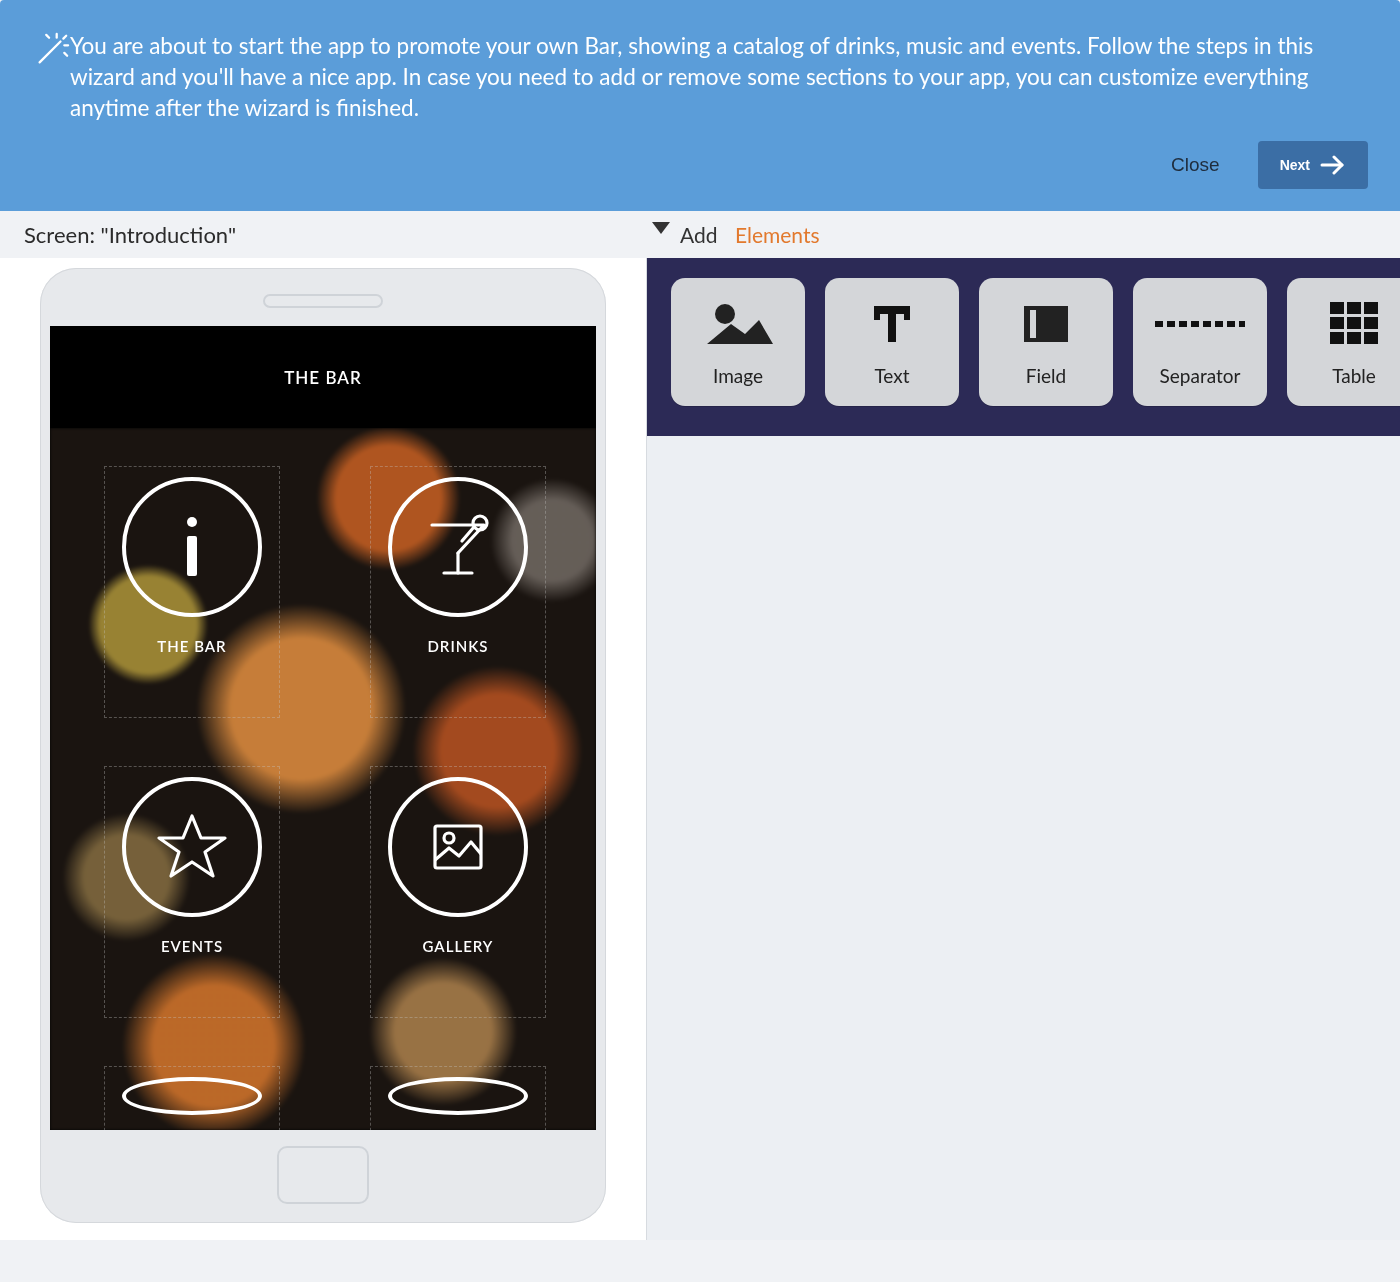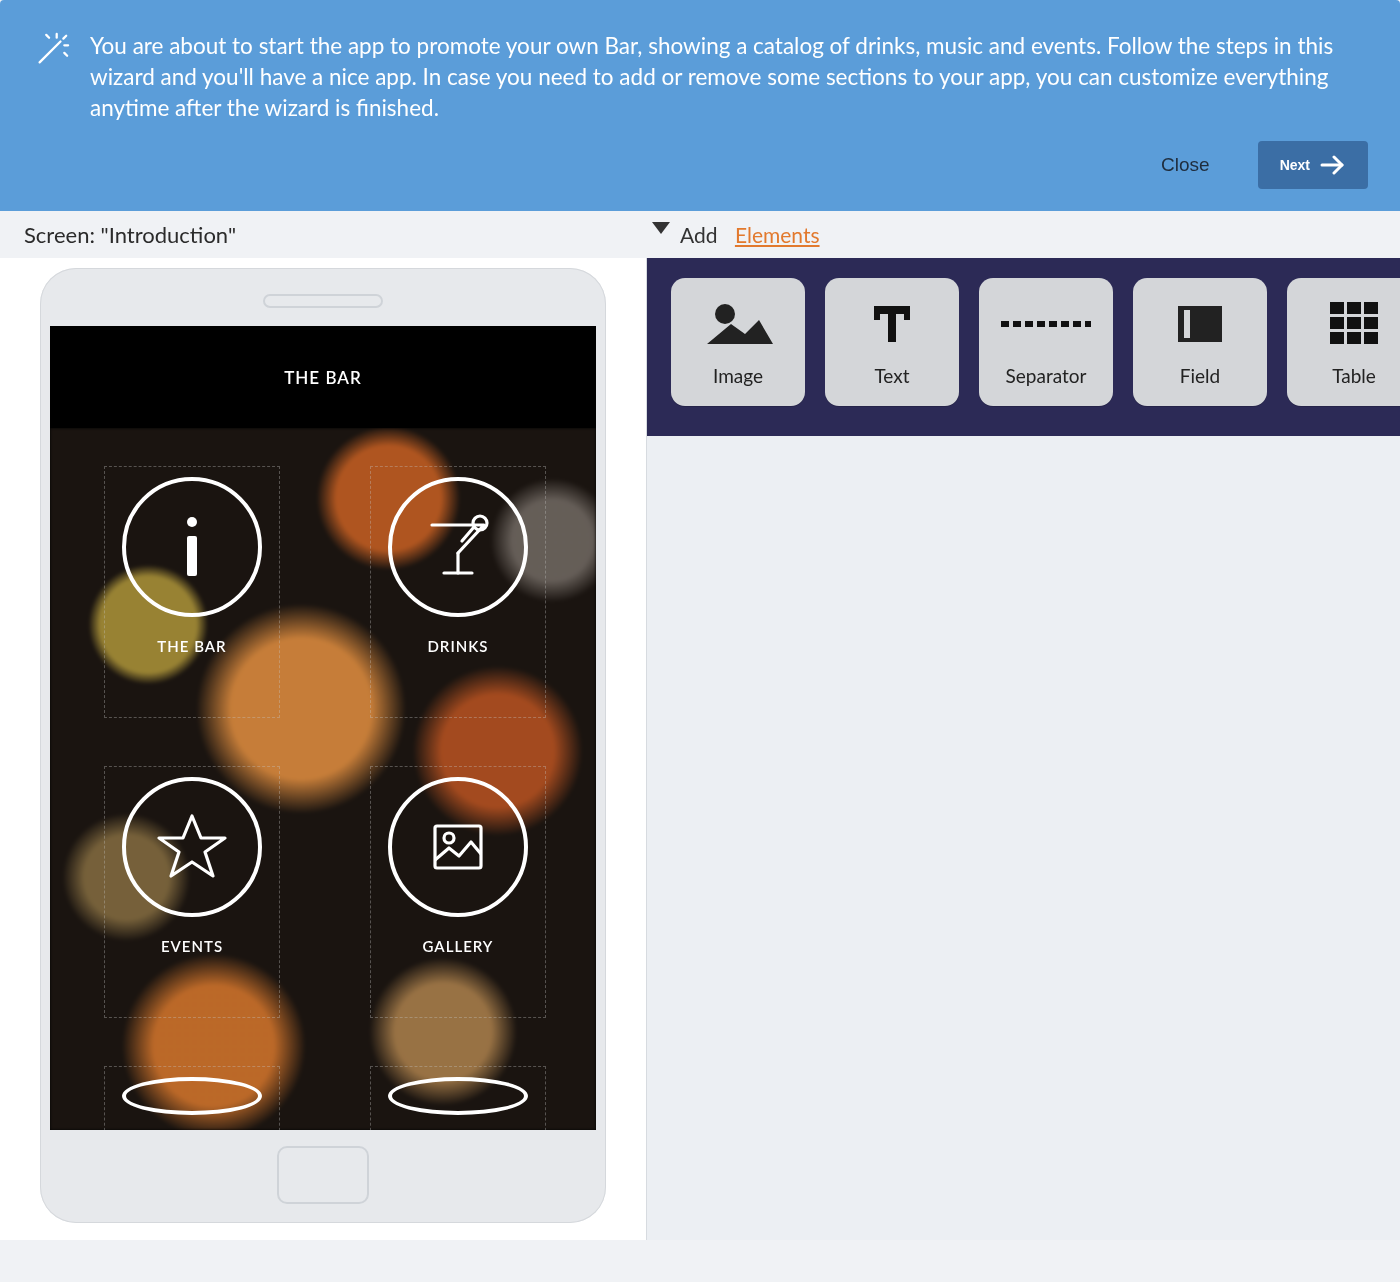--- a/index.html
+++ b/index.html
@@ -13,38 +13,37 @@
     .wizard-banner {
       background: #5b9dd9;
       color: #fff;
       padding: 30px 32px 22px 32px;
       display: flex;
       flex-direction: column;
       border-radius: 4px 4px 0 0;
     }
     .wizard-top {
       display: flex;
-      gap: 20px;
     }
     .wizard-icon {
       flex-shrink: 0;
       width: 38px;
       height: 38px;
       margin-top: 2px;
     }
     .wizard-text {
       font-size: 22.5px;
       line-height: 1.38;
       color: #fff;
     }
     .wizard-actions {
       display: flex;
       justify-content: flex-end;
       align-items: center;
-      gap: 30px;
+      gap: 20px;
       margin-top: 18px;
     }
     .btn-close {
       background: transparent;
       border: none;
       color: #1f2d3d;
       font-size: 19px;
       cursor: pointer;
       padding: 12px 18px;
     }
@@ -81,21 +80,21 @@
       color: #333;
       cursor: pointer;
     }
     .add-elements .tri {
       width: 0; height: 0;
       border-left: 9px solid transparent;
       border-right: 9px solid transparent;
       border-top: 12px solid #333;
       margin-right: 4px;
     }
-    .add-elements .el-link { color: #e2792d; text-decoration: underline; }
+    .add-elements .el-link { color: #e2792d; }
     .main-row {
       display: flex;
       height: calc(1282px - 248px - 52px);
     }
     .left-col {
       width: 706px;
       background: #fff;
       padding: 10px 40px 40px 40px;
       display: flex;
       justify-content: center;
@@ -380,46 +379,46 @@
                 <rect x="6" y="6" width="6" height="14"></rect>
                 <rect x="36" y="6" width="6" height="14"></rect>
               </g>
             </svg>
         </div>
         <div class="lbl">Text</div>
       </div>
 
       <div class="element-tile">
         <div class="tl">
+          <svg width="52" height="48" viewBox="0 0 52 48">
+              <g>
+                <rect x="4" y="6" width="44" height="36" fill="#222"></rect>
+                <rect x="10" y="10" width="6" height="28" fill="#d4d6d9"></rect>
+              </g>
+            </svg>
+        </div>
+        <div class="lbl">Field</div>
+      </div>
+
+      <div class="element-tile">
+        <div class="tl">
           <svg width="90" height="12" viewBox="0 0 90 12">
               <g fill="#111">
                 <rect x="0" y="3" width="8" height="6"></rect>
                 <rect x="12" y="3" width="8" height="6"></rect>
                 <rect x="24" y="3" width="8" height="6"></rect>
                 <rect x="36" y="3" width="8" height="6"></rect>
                 <rect x="48" y="3" width="8" height="6"></rect>
                 <rect x="60" y="3" width="8" height="6"></rect>
                 <rect x="72" y="3" width="8" height="6"></rect>
                 <rect x="84" y="3" width="6" height="6"></rect>
               </g>
             </svg>
         </div>
         <div class="lbl">Separator</div>
-      </div>
-
-      <div class="element-tile">
-        <div class="tl">
-          <svg width="52" height="48" viewBox="0 0 52 48">
-              <g>
-                <rect x="4" y="6" width="44" height="36" fill="#222"></rect>
-                <rect x="10" y="10" width="6" height="28" fill="#d4d6d9"></rect>
-              </g>
-            </svg>
-        </div>
-        <div class="lbl">Field</div>
       </div>
 
       <div class="element-tile">
         <div class="tl">
           <svg width="52" height="48" viewBox="0 0 52 48">
               <g fill="#111">
                 <rect x="2" y="2" width="14" height="12"></rect>
                 <rect x="19" y="2" width="14" height="12"></rect>
                 <rect x="36" y="2" width="14" height="12"></rect>
                 <rect x="2" y="17" width="14" height="12"></rect>

